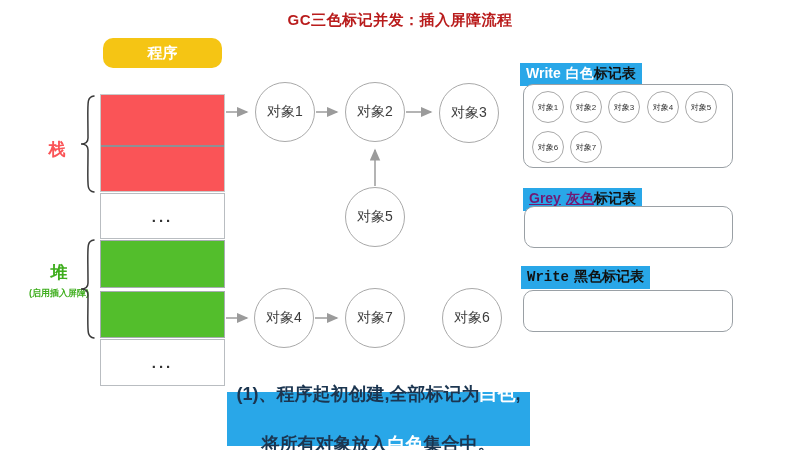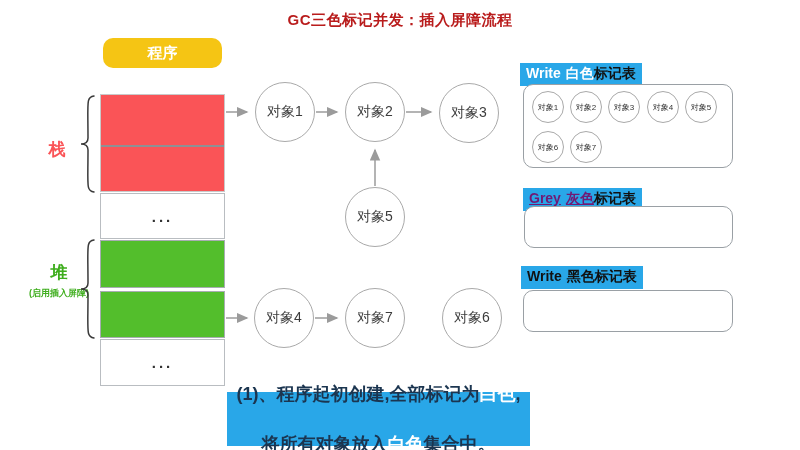--- a/index.html
+++ b/index.html
@@ -32,21 +32,21 @@
   .overlay{position:absolute;left:0;top:0;width:800px;height:450px;pointer-events:none;}
 
   
   .node{position:absolute;width:60px;height:60px;border:1.5px solid #A9A9A9;border-radius:50%;
         background:#fff;display:flex;align-items:center;justify-content:center;
         font-size:14px;color:#3c3c3c;box-sizing:border-box;}
 
   
   .thead{position:absolute;background:#29A7E8;padding:2px 6px 3px 6px;font-size:14px;
          font-weight:bold;color:#111;white-space:nowrap;}
-  .thead .w{color:#fff;} .thead .gy{color:#701a75;text-decoration:underline;} .thead .bk{color:#111;}
+  .thead .w{color:#fff;} .thead .gy{color:#701a75;text-decoration:underline;} .thead .bk{color:#111;font-family:Liberation Mono, monospace;}
   .thead .en{margin-right:5px;}
   .tcont{position:absolute;background:#fff;border:1.5px solid #9AA0A5;border-radius:10px;box-sizing:border-box;}
   .c-write{left:523px;top:84px;width:210px;height:84px;}
   .c-grey{left:524px;top:206px;width:209px;height:42px;}
   .c-black{left:523px;top:290px;width:210px;height:42px;}
   .mini{position:absolute;width:32px;height:32px;border:1px solid #A9A9A9;border-radius:50%;
         background:#fff;display:flex;align-items:center;justify-content:center;
         font-size:8px;color:#333;box-sizing:border-box;}
 
   

